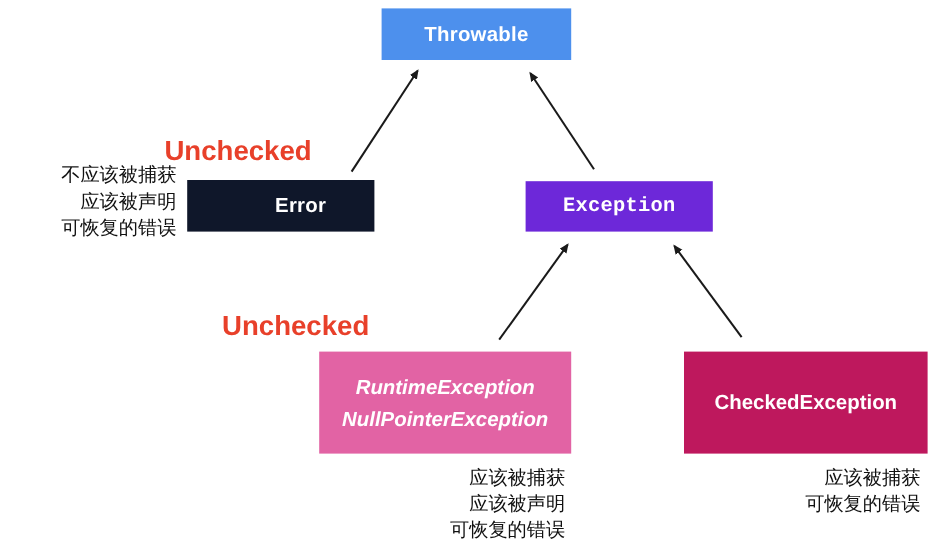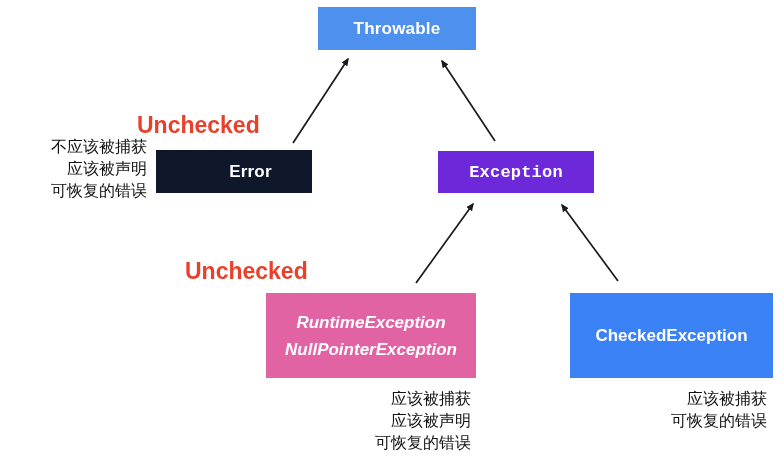--- a/index.html
+++ b/index.html
@@ -105,21 +105,21 @@
     <span class="node-label">Exception</span>
   </div>
 
   <div id="unchecked-runtime" class="unchecked-label" style="color: rgb(232, 64, 42);">Unchecked</div>
 
   <div id="node-runtime" class="node" style="background-color: rgb(226, 99, 164); font-style: italic;">
     <span class="node-line">RuntimeException</span>
     <span class="node-line">NullPointerException</span>
   </div>
 
-  <div id="node-checked" class="node" style="background-color: #3b82f6;">
+  <div id="node-checked" class="node" style="background-color: #be185d;">
     <span class="node-line">CheckedException</span>
   </div>
 
   <div id="notes-runtime" class="notes">
     <div>应该被捕获</div>
     <div>应该被声明</div>
     <div>可恢复的错误</div>
   </div>
 
   <div id="notes-checked" class="notes">

